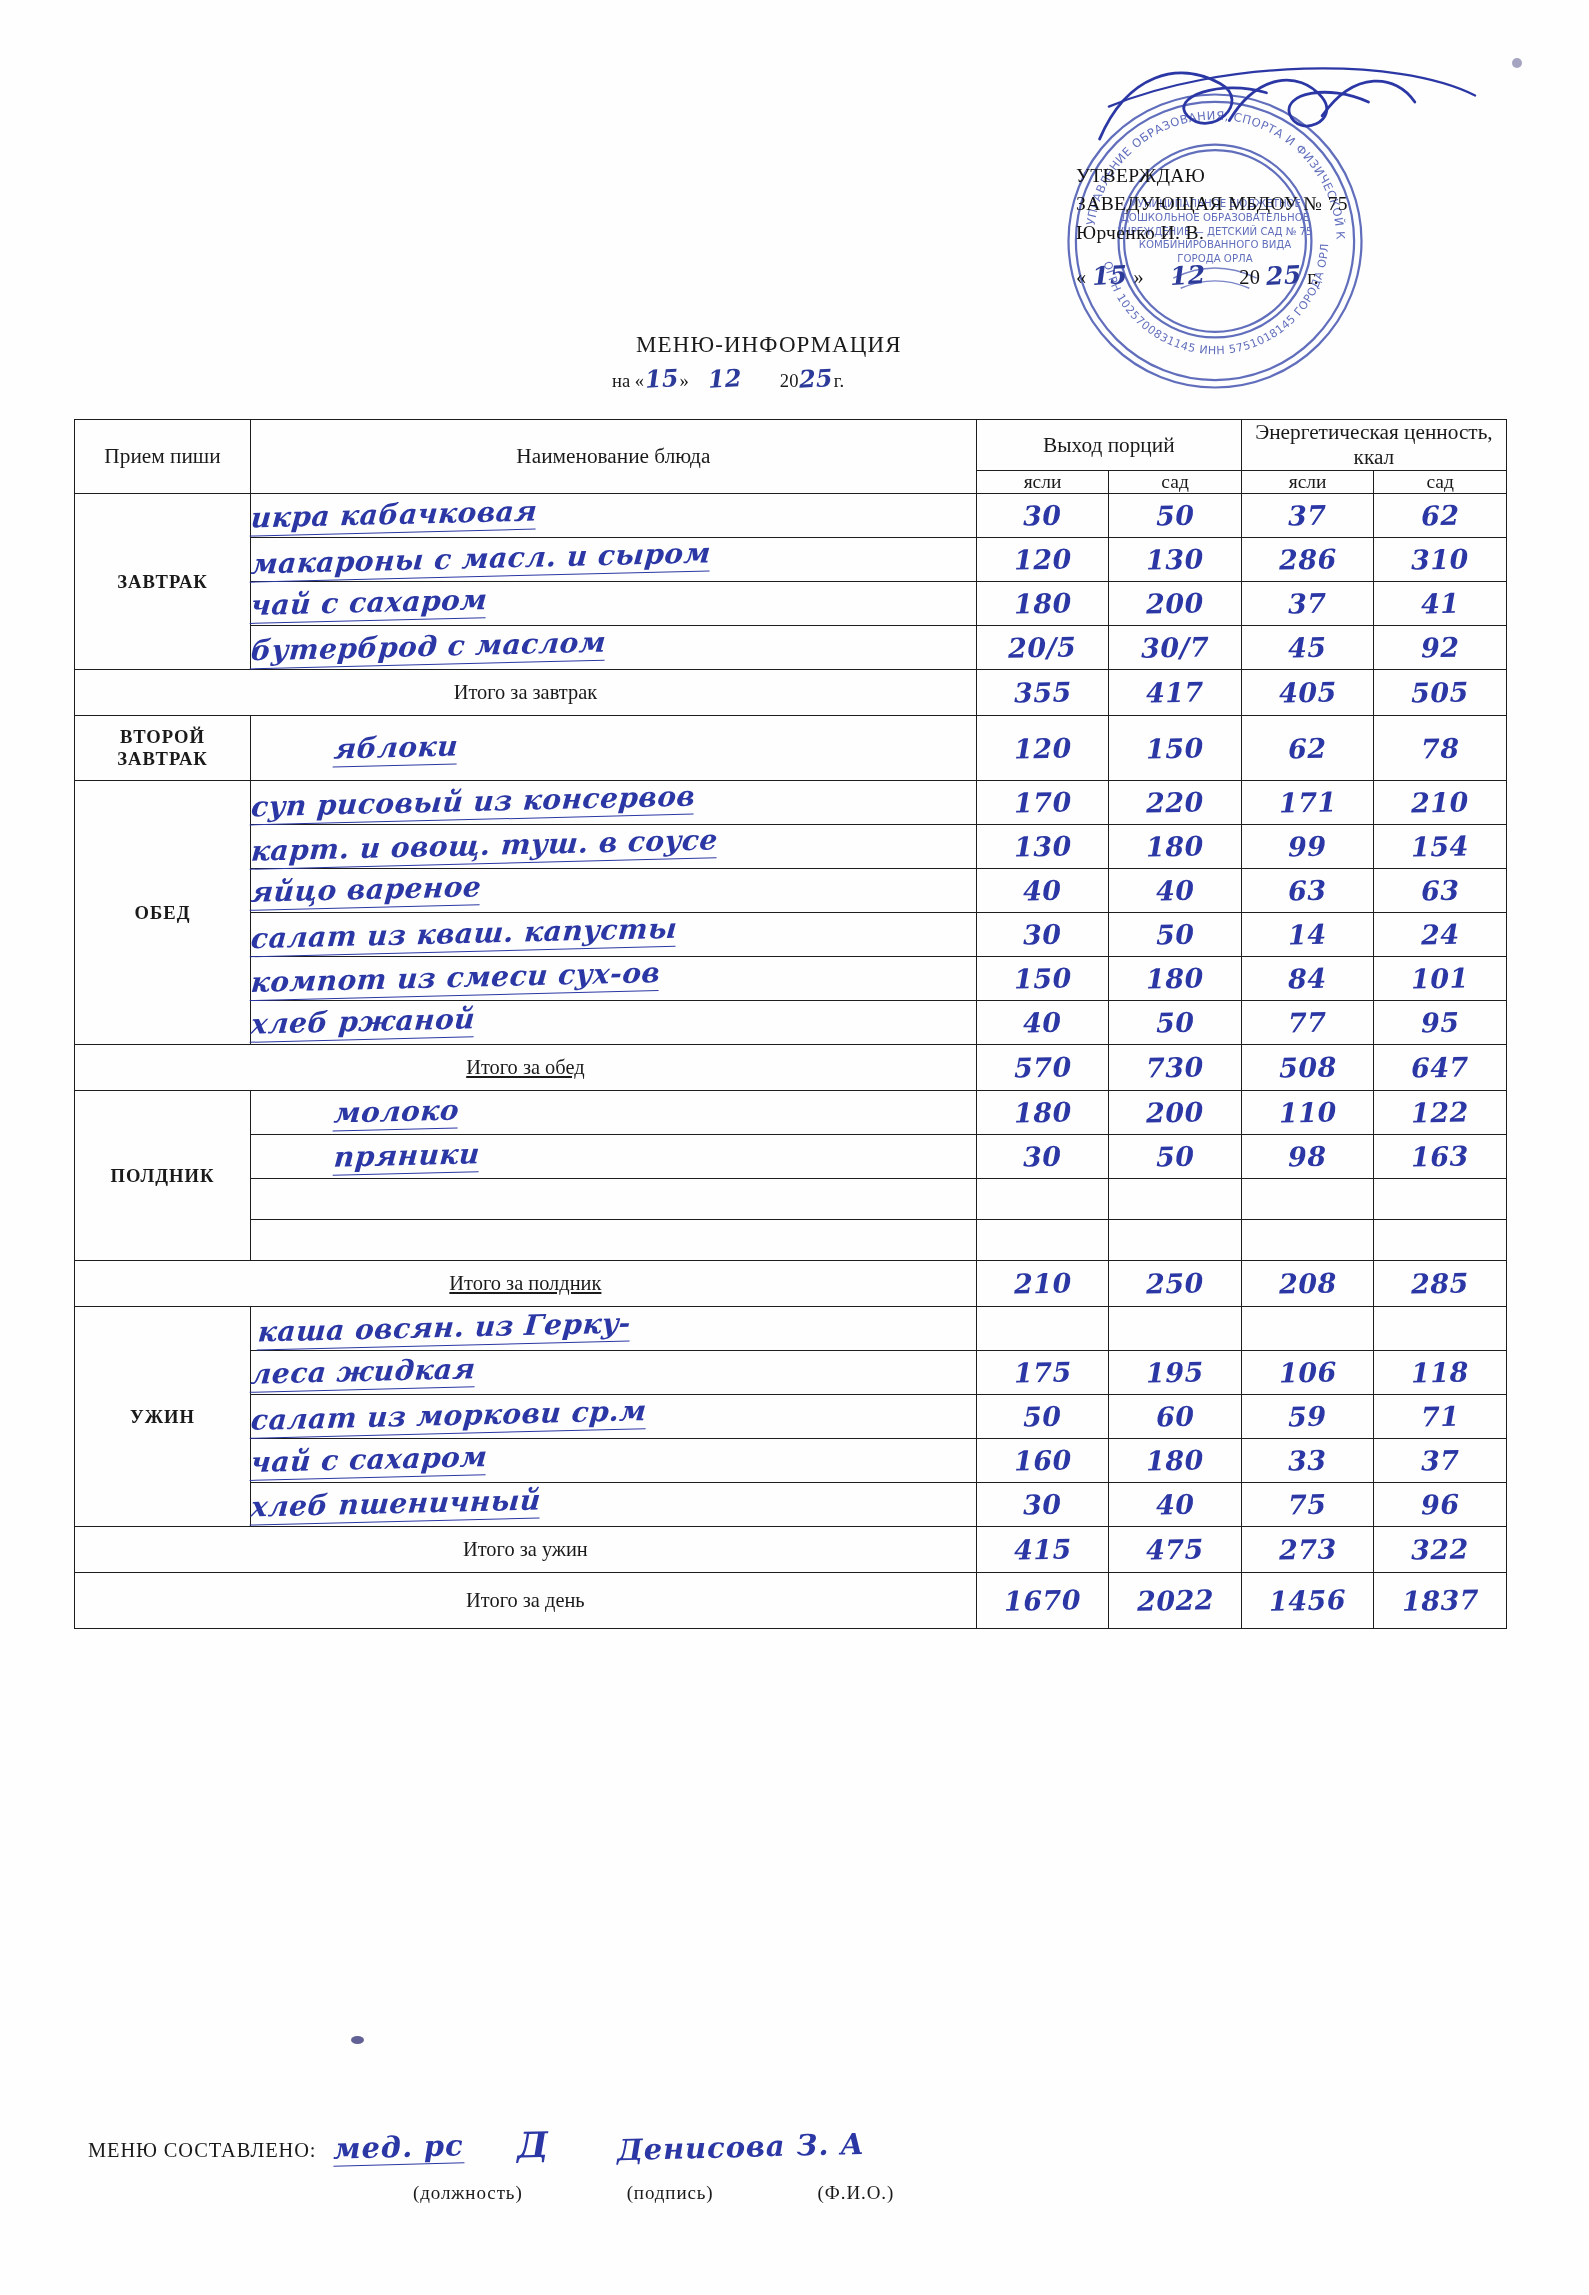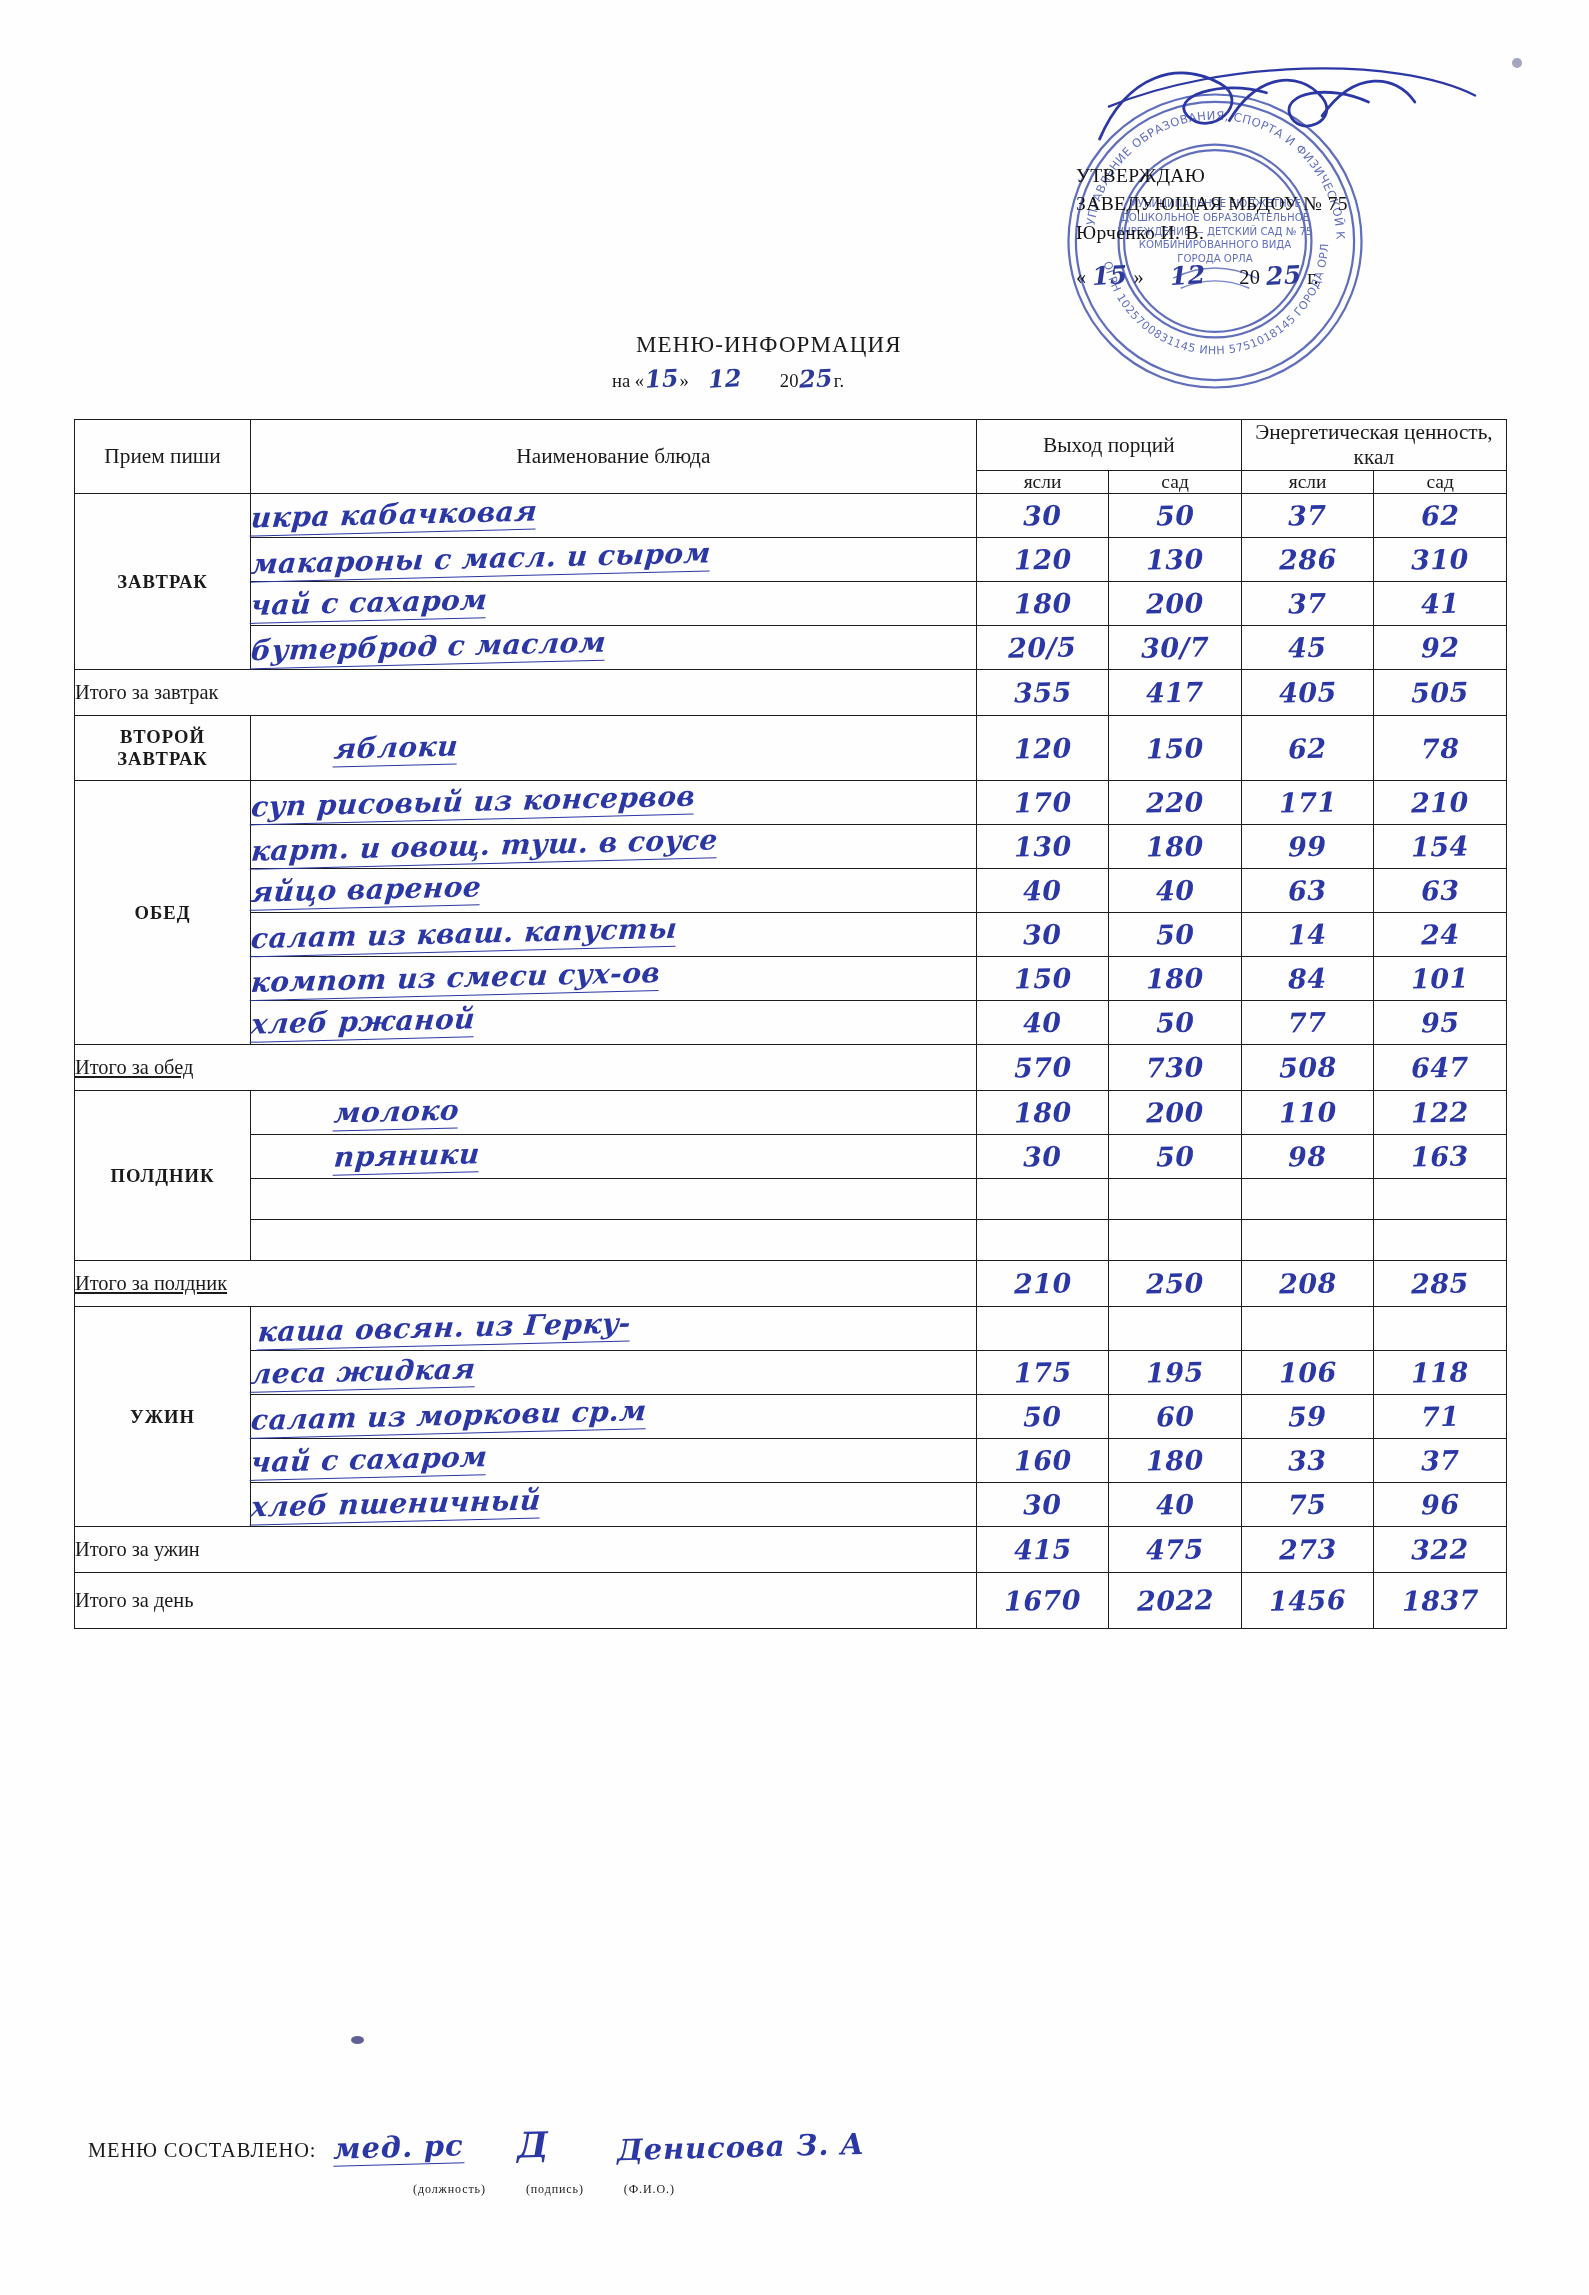--- a/index.html
+++ b/index.html
@@ -133,21 +133,21 @@
     letter-spacing: 1px;
     line-height: 1.2;
   }
   td.dish {
     padding-left: 13px;
   }
   td.num {
     text-align: center;
   }
   td.total-label {
-    text-align: left;
+    text-align: center;
     padding-right: 13px;
     font-size: 20.4px;
   }
 
   .hw-dish {
     font-family: "DejaVu Serif", serif;
     font-style: italic;
     font-weight: 600;
     color: #2b37a4;
     font-size: 28px;
@@ -183,23 +183,23 @@
     letter-spacing: 0.9px;
   }
   .footer .row1 {
     display: flex;
     align-items: baseline;
     gap: 16.7px;
   }
   .footer .labels {
     margin-top: 16.7px;
     margin-left: 325px;
-    font-size: 12px;
+    font-size: 19px;
     display: flex;
-    gap: 40px;
+    gap: 104px;
   }
   .footer .hw-foot {
     font-family: "DejaVu Serif", serif;
     font-style: italic;
     font-weight: 600;
     color: #2b37a4;
     font-size: 29px;
     transform: rotate(-1.5deg);
     display: inline-block;
   }

